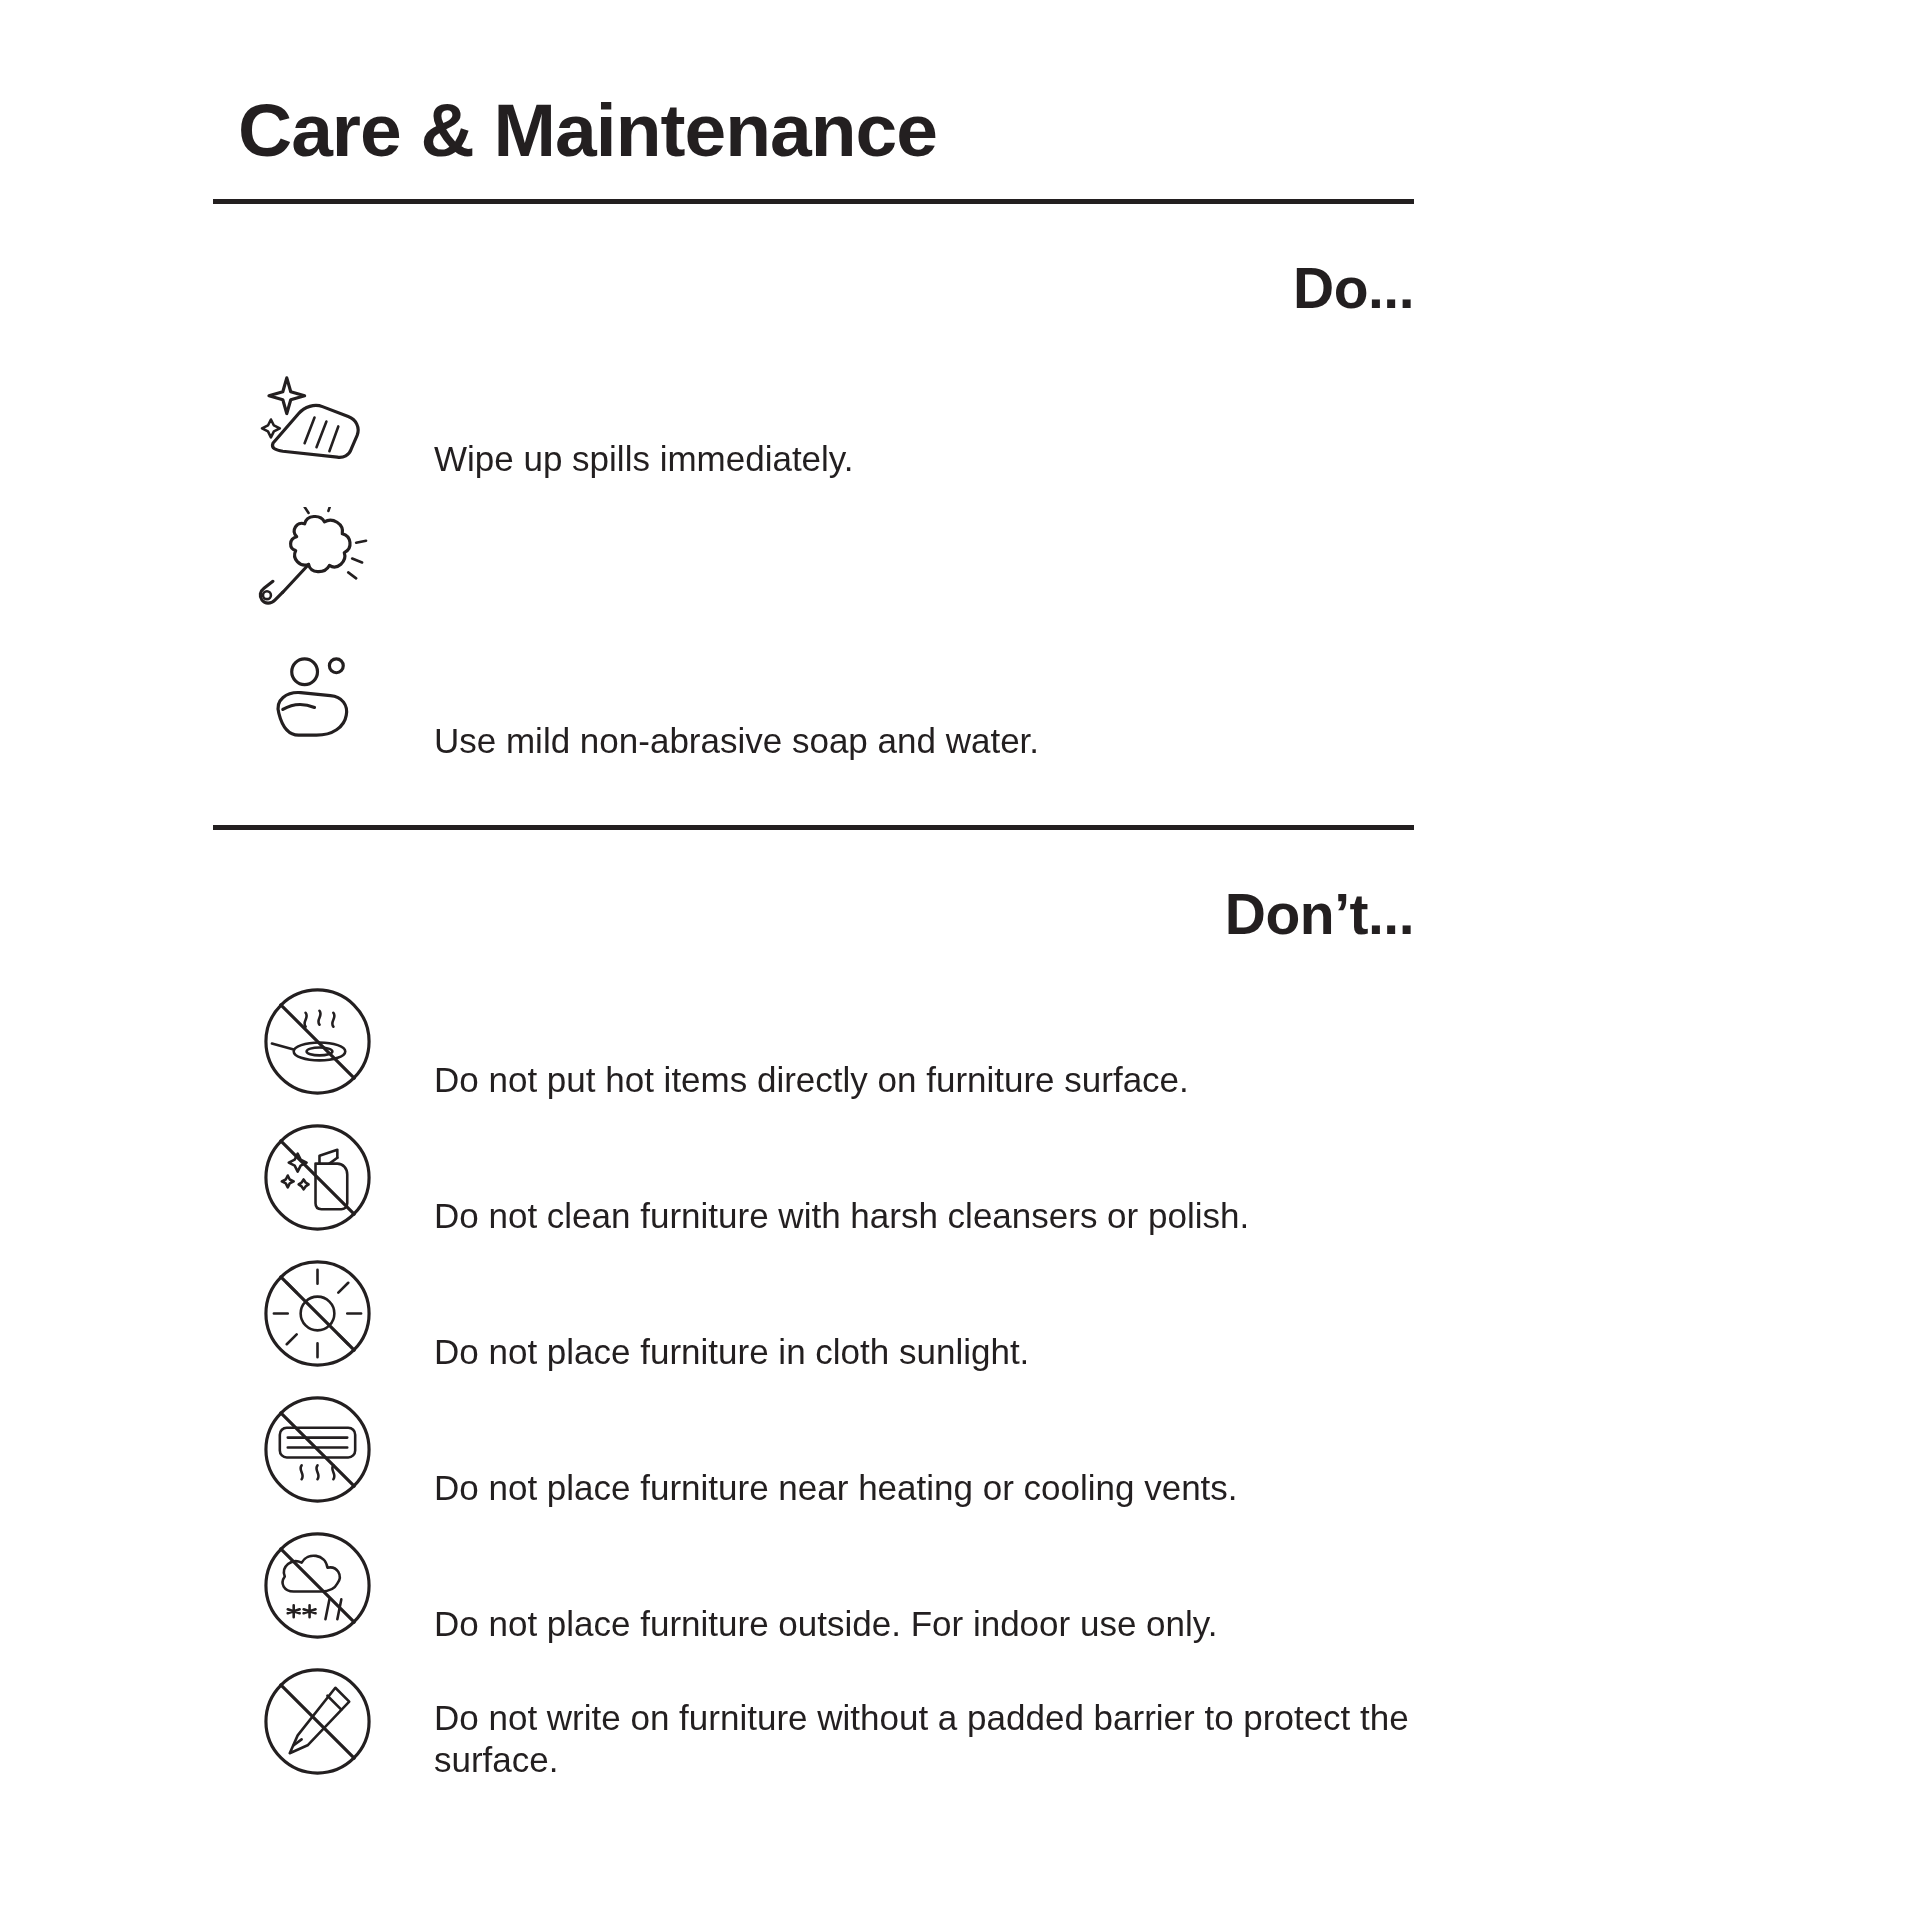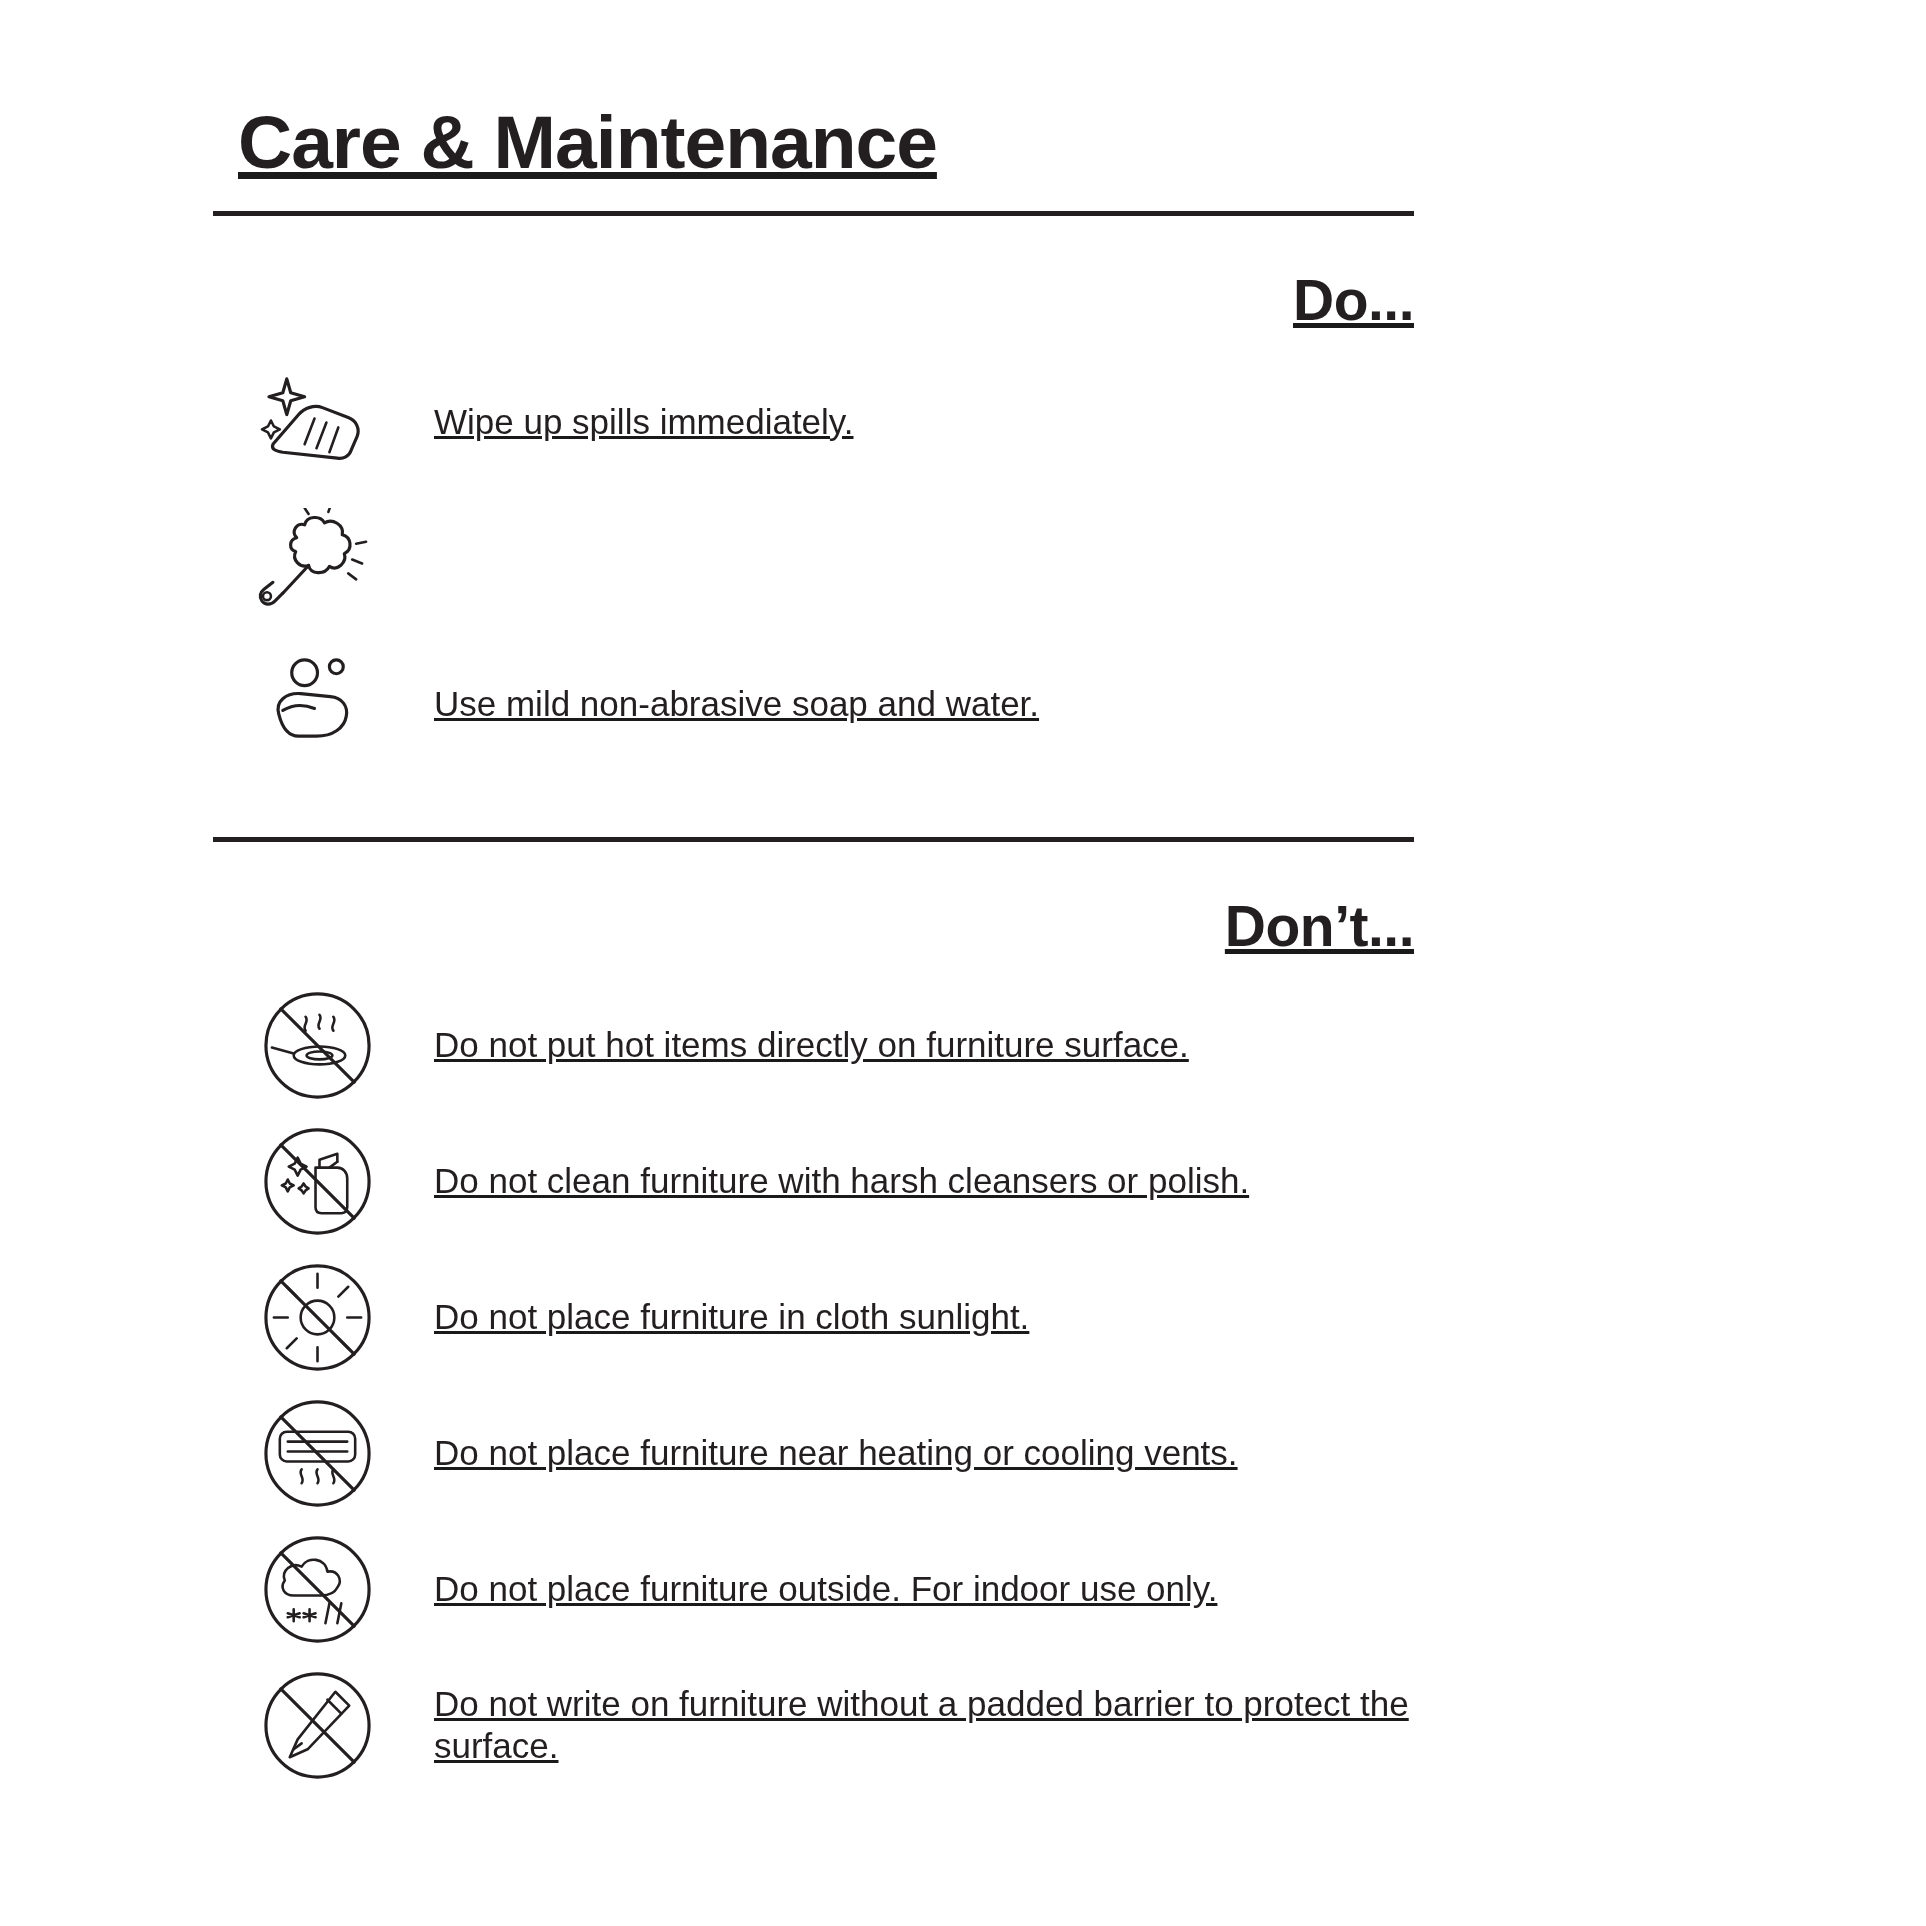--- a/index.html
+++ b/index.html
@@ -12,22 +12,21 @@
     height: 1927px;
     font-family: "Liberation Sans", sans-serif;
     color: #1a1a1a;
     overflow: hidden;
   }
   .page {
     position: relative;
     width: 1627px;
     height: 1927px;
     box-sizing: border-box;
-    padding: 12px 213px;
-    text-decoration: underline;
+    padding: 0 213px;
   }
   .title {
     font-size: 75px;
     font-weight: bold;
     letter-spacing: -1px;
     color: #231f20;
     padding-top: 87px;
     margin: 0 0 26px 25px;
   }
   .rule {
@@ -43,21 +42,21 @@
     letter-spacing: -0.5px;
     text-align: right;
   }
   .list {
     margin: 0;
     padding: 0;
     list-style: none;
   }
   .row {
     display: flex;
-    align-items: center;
+    align-items: flex-end;
     min-height: 119px;
   }
   .row .icon-wrap {
     width: 149px;
     min-width: 149px;
     height: 119px;
     display: flex;
     align-items: center;
     justify-content: center;
     margin-left: 30px;

